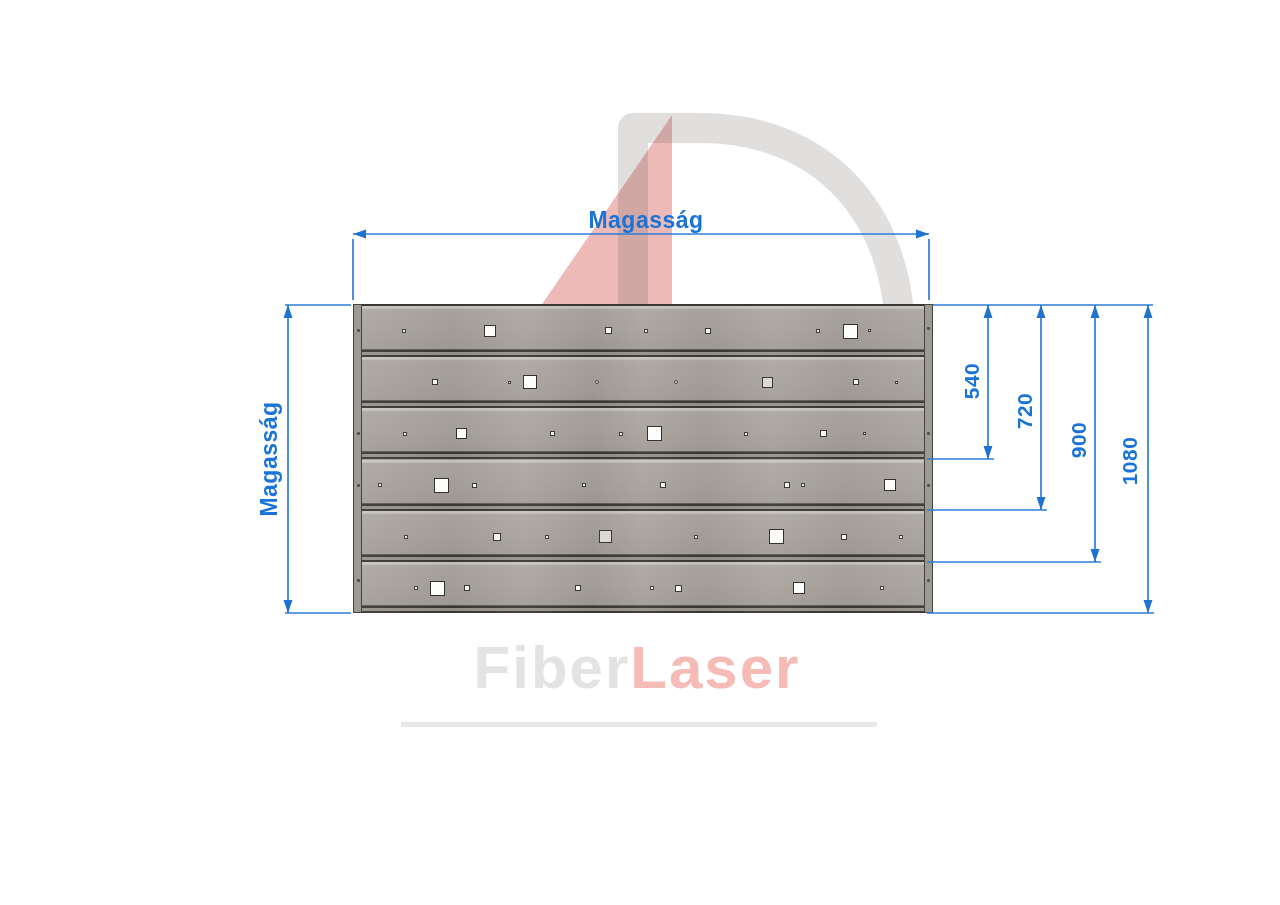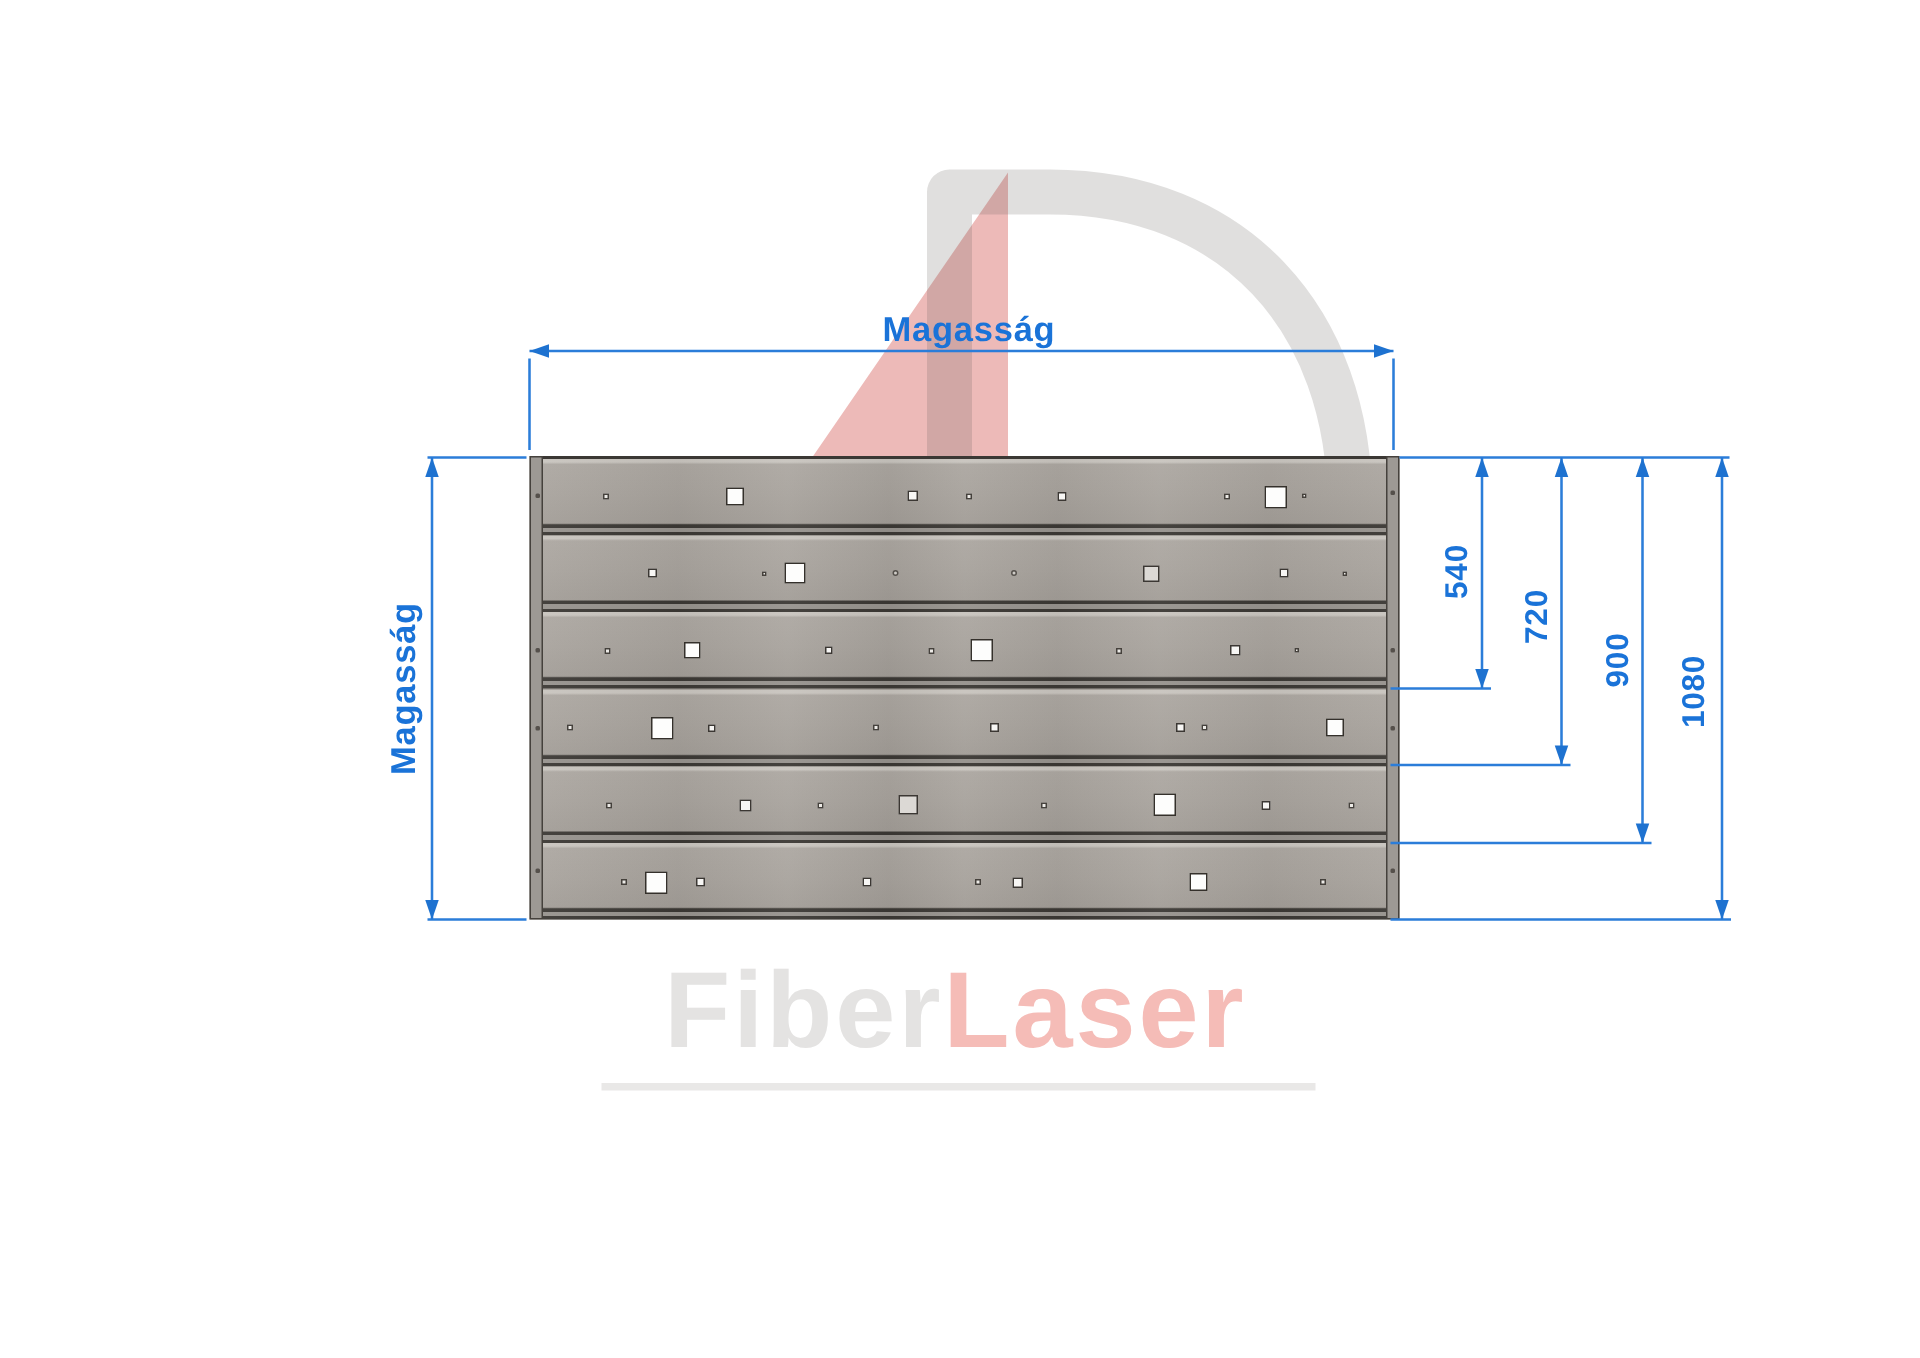--- a/index.html
+++ b/index.html
@@ -4,21 +4,21 @@
 <style>
   html,body{margin:0;padding:0;background:#ffffff;}
   .canvas{
     position:relative;width:1280px;height:905px;background:#ffffff;overflow:hidden;
     font-family:"Liberation Sans",sans-serif;
   }
   
   .wm-svg{position:absolute;left:0;top:0;z-index:2;}
   .logo-main{
     position:absolute;left:637px;top:638px;transform:translateX(-50%);
-    font-size:72px;font-weight:bold;letter-spacing:2px;line-height:1;white-space:nowrap;z-index:1;
+    font-size:60px;font-weight:bold;letter-spacing:2px;line-height:1;white-space:nowrap;z-index:1;
   }
   .logo-fiber{color:#e4e3e2;}
   .logo-laser{color:#f5bcb7;}
   .logo-divider{position:absolute;left:401px;top:722px;width:476px;height:5px;background:#e9e8e7;z-index:1;}
   .logo-sub{
     position:absolute;left:637px;top:733px;transform:translateX(-50%);
     font-size:45px;font-weight:bold;letter-spacing:1px;color:#e6e5e4;white-space:nowrap;z-index:1;
   }
   
   .panel{position:absolute;left:353px;top:304px;width:580px;height:309px;z-index:3;}

